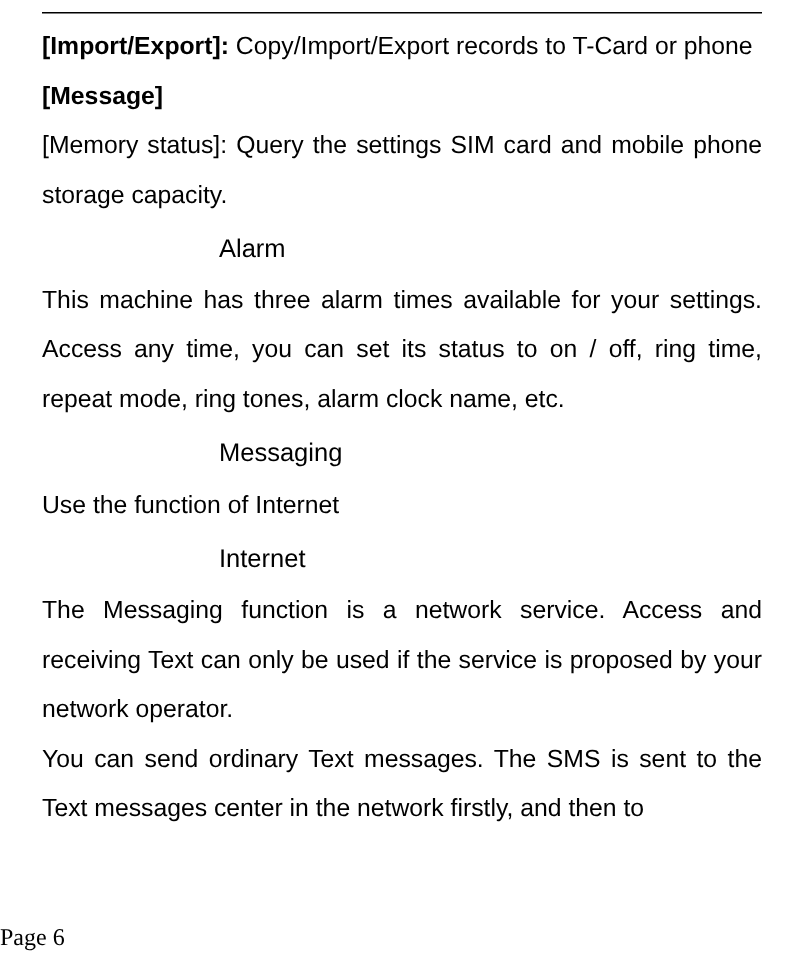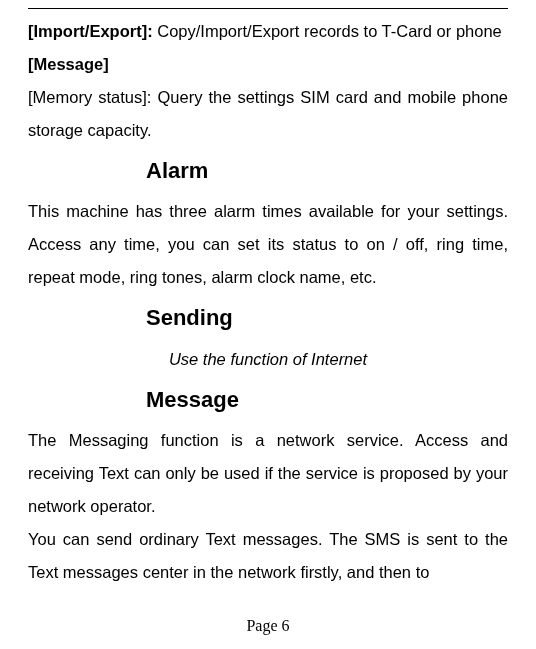--- a/index.html
+++ b/index.html
@@ -23,31 +23,31 @@
     .body-text {
       font-size: 16.5px;
       line-height: 2.0;
       text-align: justify;
       text-justify: inter-word;
     }
     .bold-label {
       font-weight: bold;
     }
     .heading {
-      font-size: 22px;
-      font-weight: bold;
+      font-size: 17px;
+      font-weight: normal;
       padding-left: 118px;
       line-height: 2.2;
     }
     .page-number {
       position: absolute;
       bottom: 14px;
       left: 0;
       right: 0;
-      text-align: center;
+      text-align: left;
       font-size: 16px;
       font-family: "Times New Roman", Times, serif;
     }
   </style>
 </head>
 <body>
 
 <div class="divider"></div>
 
 <p class="body-text">
@@ -57,23 +57,23 @@
 <p class="body-text">
   <span class="bold-label">[Message]</span>
 </p>
 
 <p class="body-text">[Memory status]: Query the settings SIM card and mobile phone storage capacity.</p>
 
 <div class="heading">Alarm</div>
 
 <p class="body-text">This machine has three alarm times available for your settings. Access any time, you can set its status to on / off, ring time, repeat mode, ring tones, alarm clock name, etc.</p>
 
-<div class="heading">Sending</div>
+<div class="heading">Messaging</div>
 
-<p class="body-text" style="text-align:center;font-style:italic;">Use the function of Internet</p>
+<p class="body-text" style="text-align:left;">Use the function of Internet</p>
 
-<div class="heading">Message</div>
+<div class="heading">Internet</div>
 
 <p class="body-text">The Messaging function is a network service. Access and receiving Text can only be used if the service is proposed by your network operator.</p>
 
 <p class="body-text">You can send ordinary Text messages. The SMS is sent to the Text messages center in the network firstly, and then to</p>
 
 <div class="page-number">Page 6</div>
 
 </body></html>

